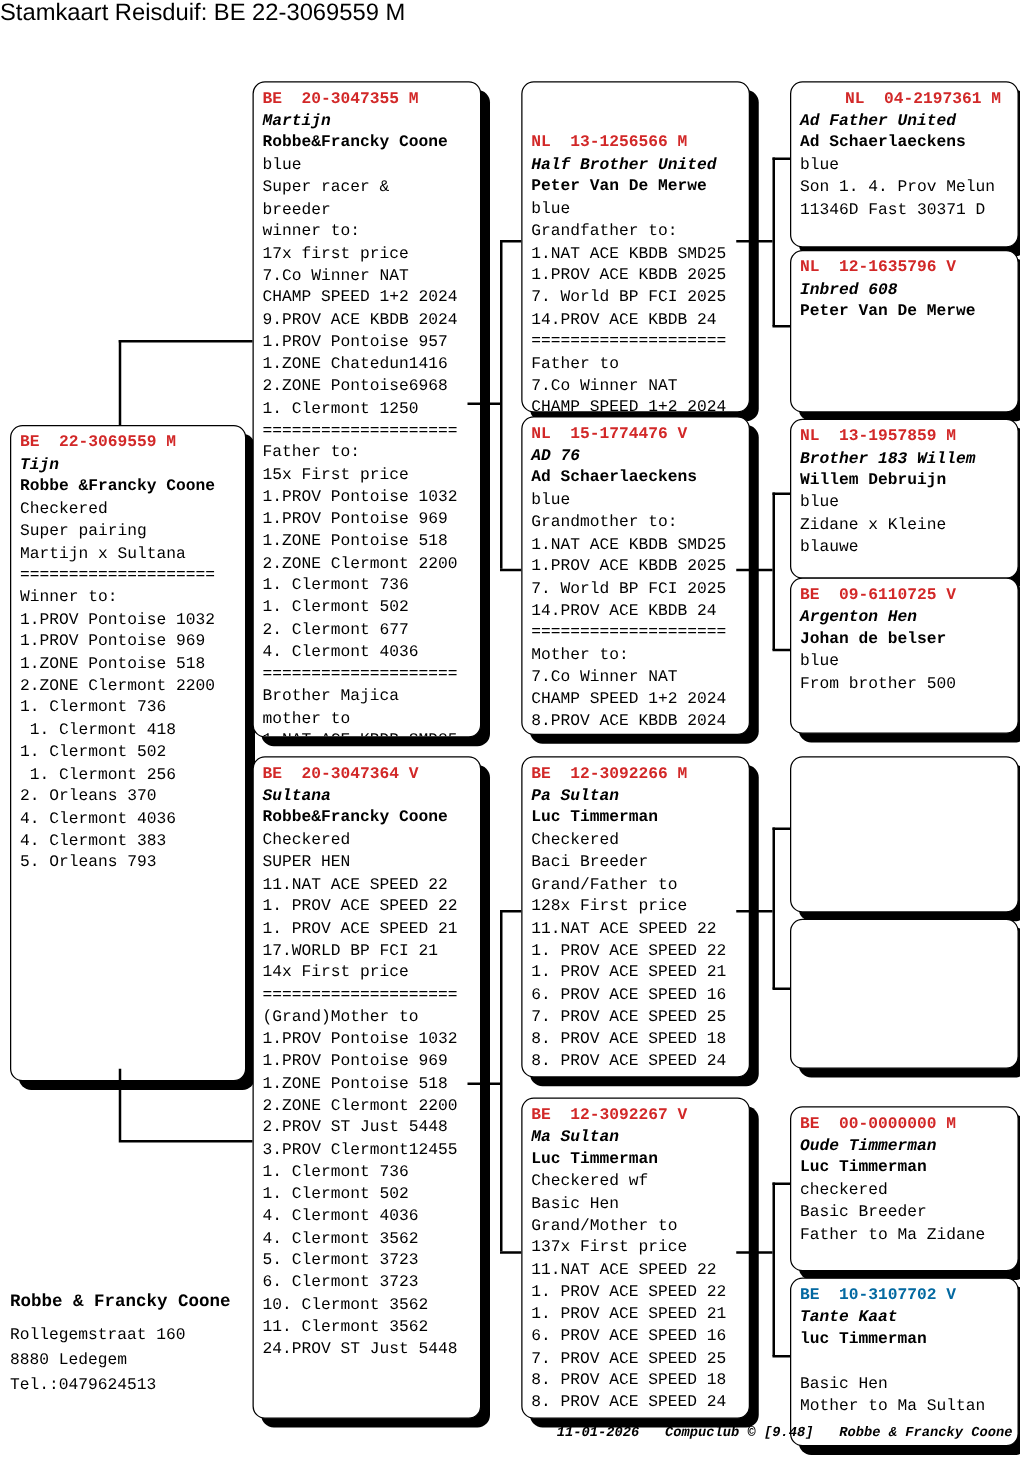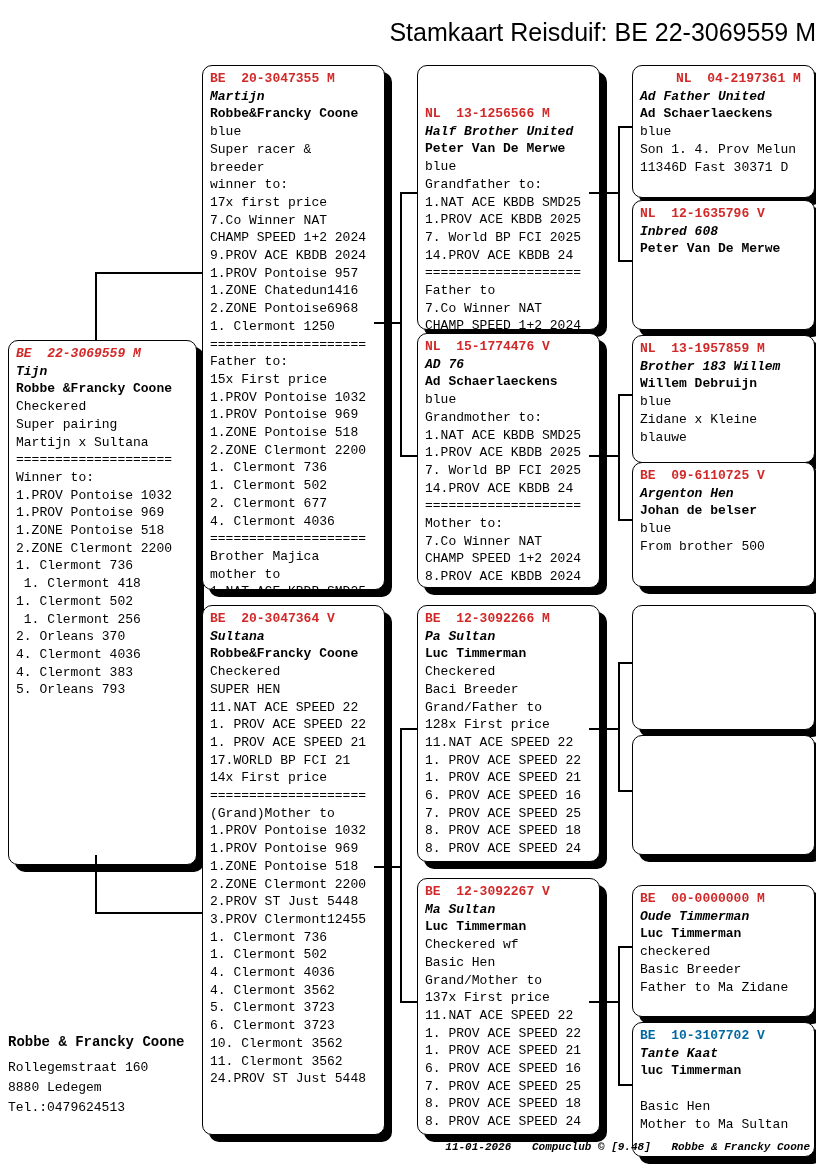--- a/index.html
+++ b/index.html
@@ -1,19 +1,19 @@
 <!DOCTYPE html>
 <html><head>
 <meta charset="utf-8">
 <style>
   html,body{margin:0;padding:0;background:#fff;}
   #page{position:relative;width:816px;height:1172px;background:#fff;overflow:hidden;
         font-family:"Liberation Mono",monospace;}
-  #title{position:absolute;left:0;right:0;top:18px;text-align:right;
-         font-family:"Liberation Sans",sans-serif;font-size:25px;color:#000;}
+  #title{position:absolute;left:0;right:0;top:0;text-align:left;
+         font-family:"Liberation Sans",sans-serif;font-size:19px;color:#000;}
   .box{position:absolute;background:#fff;border:1.5px solid #000;border-radius:10px;
        box-shadow:7px 7px 0 #000;padding:4px 2px 4px 7px;overflow:hidden;
        font-size:13px;line-height:17.7px;color:#000;}
   .box div{white-space:pre;}
   .ring{font-weight:bold;}
   .bname{font-weight:bold;font-style:italic;}
   .bowner{font-weight:bold;}
   .hline{position:absolute;height:1.5px;background:#000;}
   .vline{position:absolute;width:1.5px;background:#000;}
   #ownerblock{position:absolute;left:8px;top:1032px;font-size:13px;line-height:20px;}
@@ -23,21 +23,21 @@
   #footer span{margin-left:14px;}
 </style>
 </head>
 <body>
 
 <div id="page">
 
   <div id="title">Stamkaart Reisduif: BE  22-3069559 M</div>
 
   <div class="box" style="left:8px;top:340px;width:178px;height:515px">
-    <div class="ring" style="color: rgb(210, 40, 40); font-style: italic;">BE  22-3069559 M</div>
+    <div class="ring" style="color: rgb(210, 40, 40);">BE  22-3069559 M</div>
     <div class="bname">Tijn</div>
     <div class="bowner">Robbe &amp;Francky Coone</div>
     <div><div>Checkered</div><div>Super pairing</div><div>Martijn x Sultana</div><div>====================</div><div>Winner to:</div><div>1.PROV Pontoise 1032</div><div>1.PROV Pontoise 969</div><div>1.ZONE Pontoise 518</div><div>2.ZONE Clermont 2200</div><div>1. Clermont 736</div><div> 1. Clermont 418</div><div>1. Clermont 502</div><div> 1. Clermont 256</div><div>2. Orleans 370</div><div>4. Clermont 4036</div><div>4. Clermont 383</div><div>5. Orleans 793</div></div>
   </div>
 
   <div class="box" style="left:202px;top:65px;width:172px;height:515px">
     <div class="ring" style="color: rgb(210, 40, 40);">BE  20-3047355 M</div>
     <div class="bname">Martijn</div>
     <div class="bowner">Robbe&amp;Francky Coone</div>
     <div><div>blue</div><div>Super racer &amp;</div><div>breeder</div><div>winner to:</div><div>17x first price</div><div>7.Co Winner NAT</div><div>CHAMP SPEED 1+2 2024</div><div>9.PROV ACE KBDB 2024</div><div>1.PROV Pontoise 957</div><div>1.ZONE Chatedun1416</div><div>2.ZONE Pontoise6968</div><div>1. Clermont 1250</div><div>====================</div><div>Father to:</div><div>15x First price</div><div>1.PROV Pontoise 1032</div><div>1.PROV Pontoise 969</div><div>1.ZONE Pontoise 518</div><div>2.ZONE Clermont 2200</div><div>1. Clermont 736</div><div>1. Clermont 502</div><div>2. Clermont 677</div><div>4. Clermont 4036</div><div>====================</div><div>Brother Majica</div><div>mother to</div><div>1.NAT ACE KBDB SMD25</div></div>

